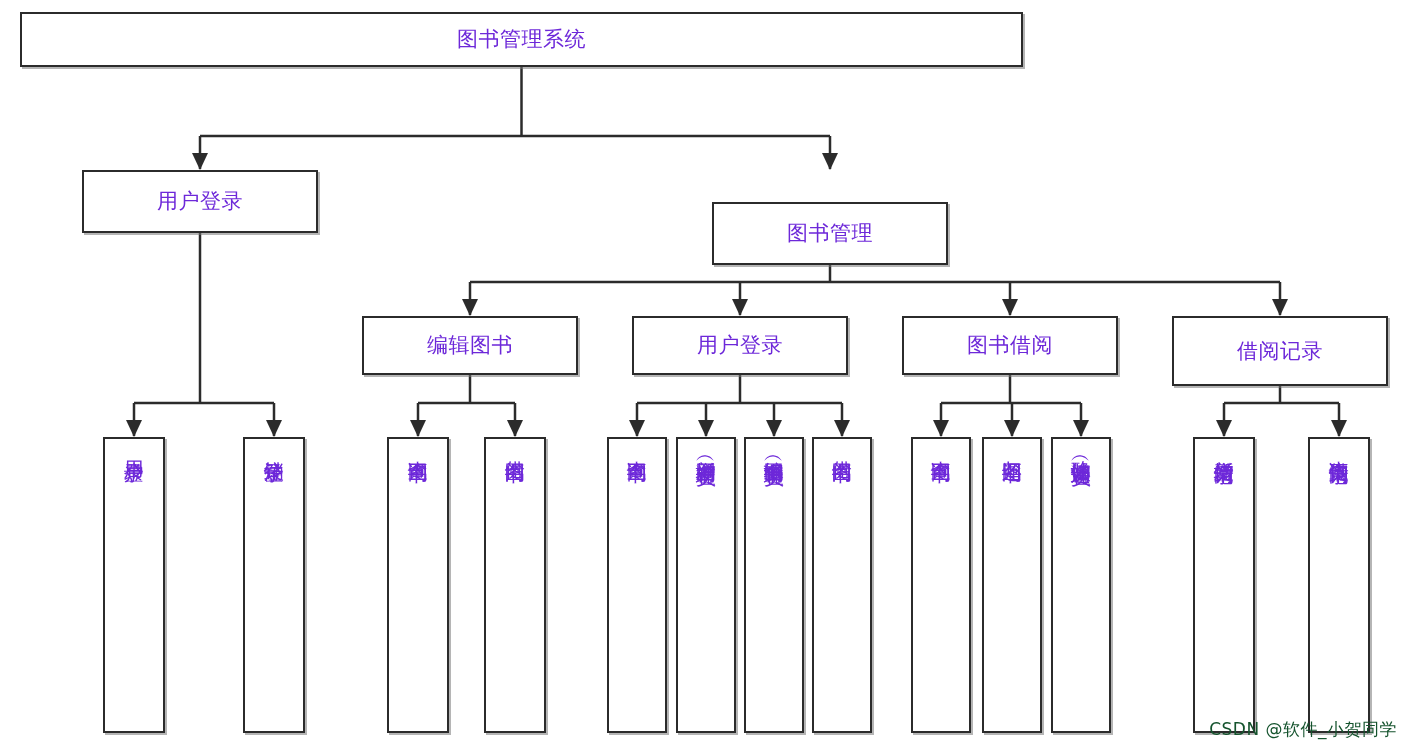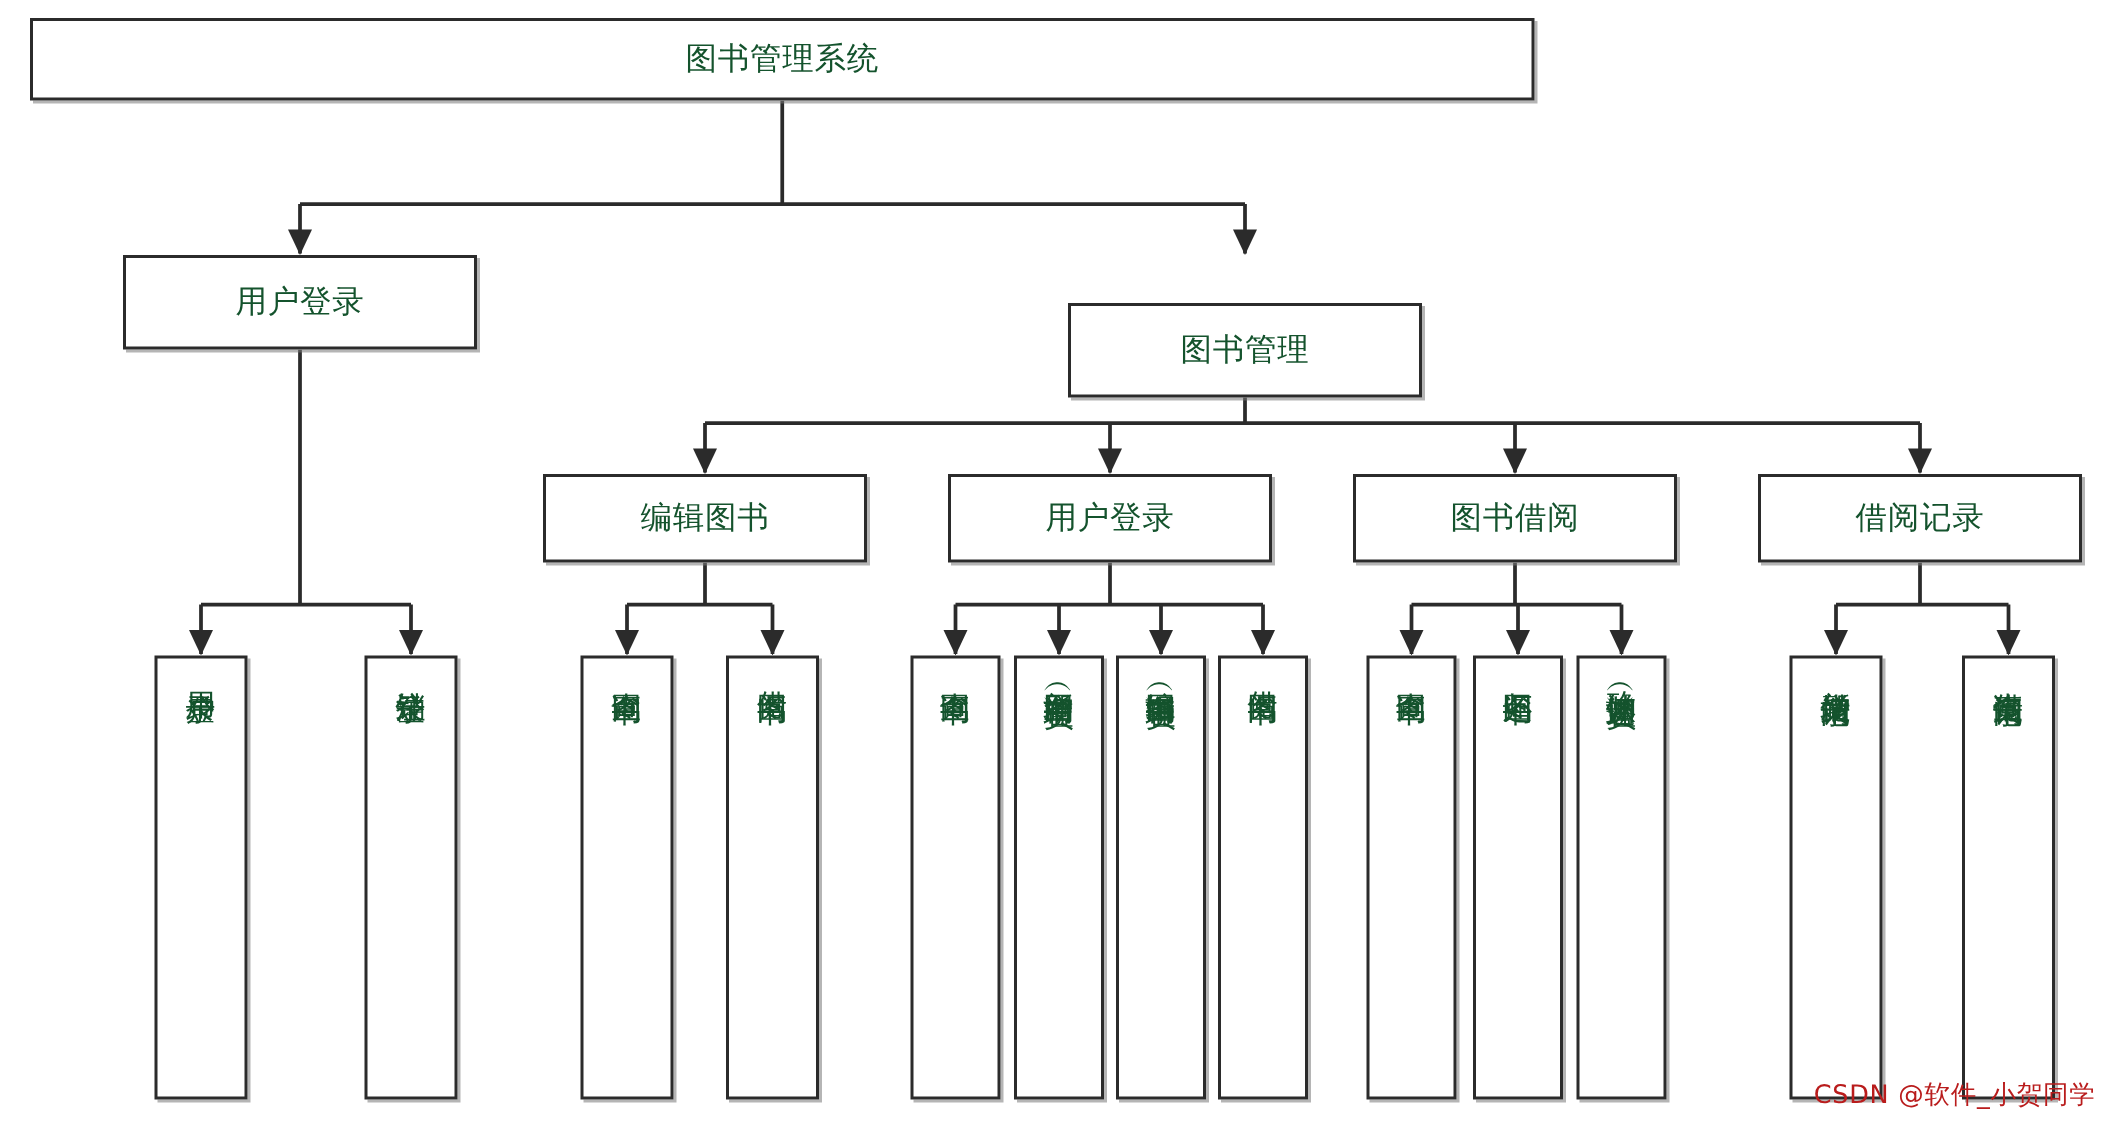--- a/index.html
+++ b/index.html
@@ -25,21 +25,21 @@
     position: absolute;
     box-sizing: border-box;
     background: #ffffff;
     border: 2px solid #2b2b2b;
     box-shadow: 2px 2px 0 rgba(120,120,120,0.55);
     display: flex;
     align-items: center;
     justify-content: center;
   }
   .node-label {
-    color: #14532d;
+    color: #6d28d9;
     font-size: 21px;
     line-height: 1.18;
     letter-spacing: 0.5px;
     text-align: left;
     white-space: nowrap;
   }
   .node-box.vertical .node-label {
     writing-mode: vertical-rl;
     text-orientation: upright;
     font-size: 20px;
@@ -59,21 +59,21 @@
     top: 0;
     width: 1405px;
     height: 747px;
     pointer-events: none;
   }
   #watermark {
     position: absolute;
     right: 8px;
     bottom: 6px;
     font-size: 17px;
-    color: #b91c1c;
+    color: #14532d;
     letter-spacing: 0.5px;
     white-space: nowrap;
   }
 </style>
 </head>
 <body>
 
 <div id="diagram-root">
   <svg id="connector-layer" viewBox="0 0 1405 747" width="1405" height="747">
       <path d="M 521.5 67 L 521.5 136" fill="none" stroke="#2b2b2b" stroke-width="2.5" stroke-linecap="butt"></path>
@@ -141,21 +141,21 @@
       </div>
       <div class="node-box" style="left: 362px; top: 316px; width: 216px; height: 59px;">
         <span class="node-label">编辑图书</span>
       </div>
       <div class="node-box" style="left: 632px; top: 316px; width: 216px; height: 59px;">
         <span class="node-label">用户登录</span>
       </div>
       <div class="node-box" style="left: 902px; top: 316px; width: 216px; height: 59px;">
         <span class="node-label">图书借阅</span>
       </div>
-      <div class="node-box" style="left: 1172px; top: 316px; width: 216px; height: 59px;">
+      <div class="node-box" style="left: 1172px; top: 316px; width: 216px; height: 70px;">
         <span class="node-label">借阅记录</span>
       </div>
       <div class="node-box vertical" style="left: 103px; top: 437px; width: 62px; height: 296px;">
         <span class="node-label">用户登录</span>
       </div>
       <div class="node-box vertical" style="left: 243px; top: 437px; width: 62px; height: 296px;">
         <span class="node-label">注销登录</span>
       </div>
       <div class="node-box vertical" style="left: 387px; top: 437px; width: 62px; height: 296px;">
         <span class="node-label">查询图书</span>

